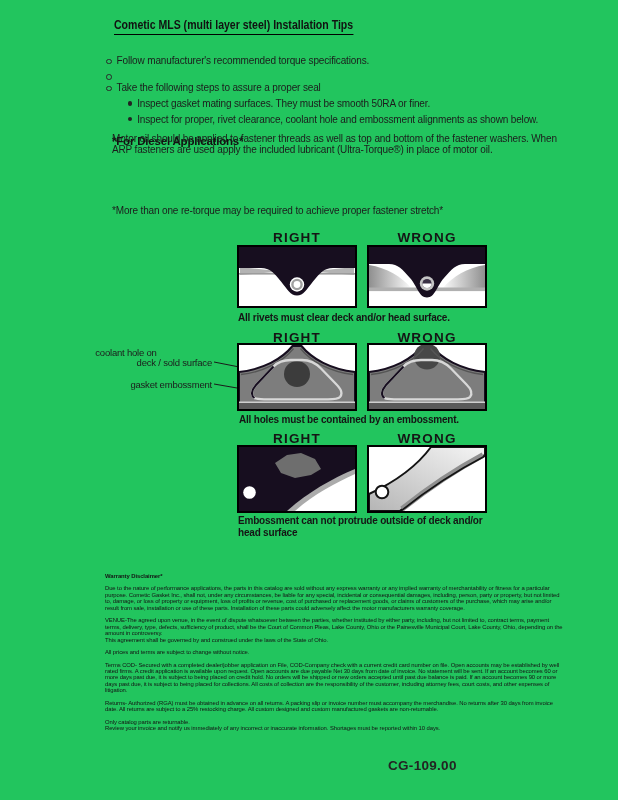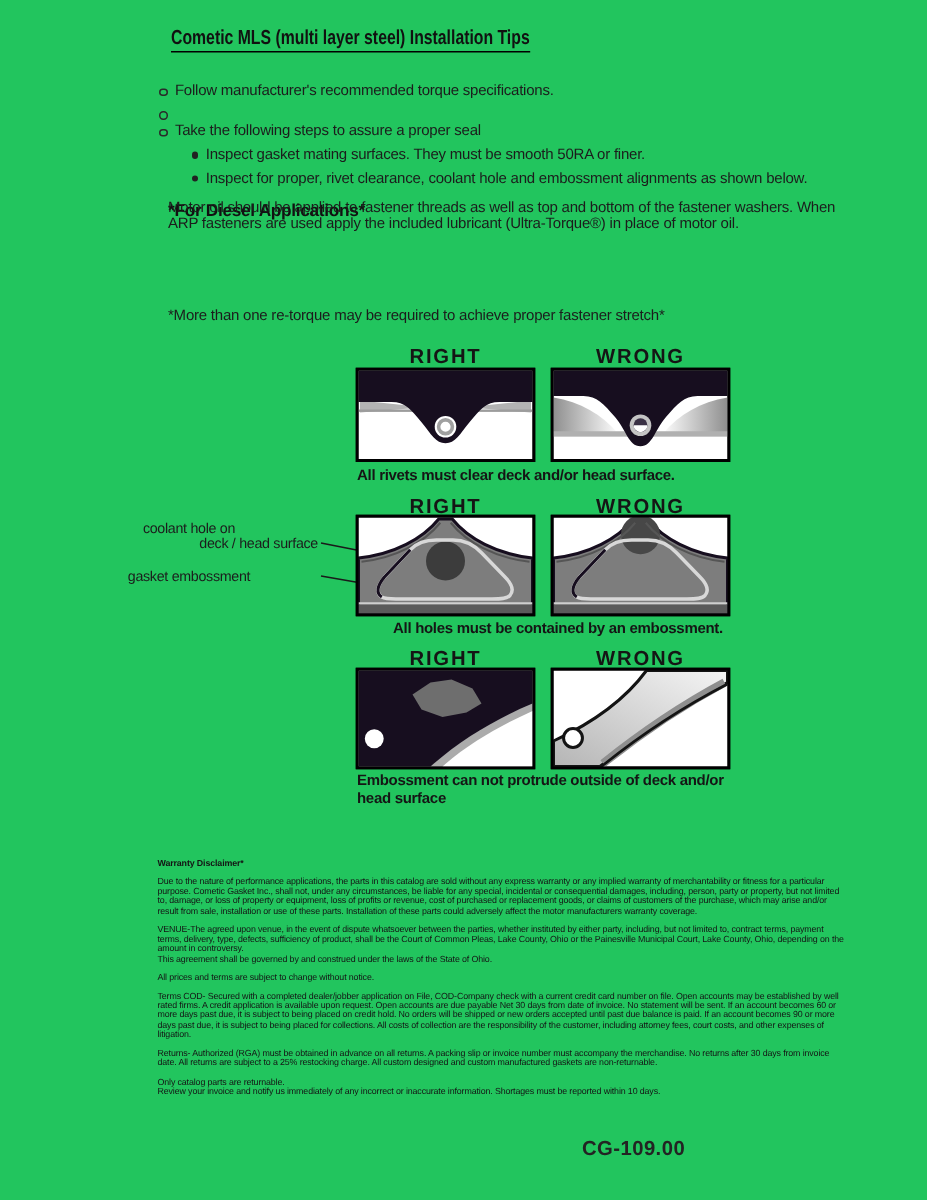--- a/index.html
+++ b/index.html
@@ -92,22 +92,22 @@
              C52,52.5 50.5,41.5 43,33 C35.5,24.5 31,19 22,19 H2 Z" fill="#170e1f"></path>
     <circle cx="60" cy="38.5" r="7.2" fill="#c4c4c4"></circle>
     <circle cx="60" cy="38.5" r="4.6" fill="#3a3145"></circle>
     <path d="M55.4,38.5 A4.6,4.6 0 0 0 64.6,38.5 Z" fill="#ffffff"></path>
     <rect x="1" y="1" width="118" height="61" fill="none" stroke="#000" stroke-width="2"></rect>
   </svg>
 
   <div class="abs fig-caption" style="left:238px;top:312px;white-space:nowrap;">All rivets must clear deck and/or head surface.</div>
 
   <div class="abs callout" style="top:347px;text-align:center;">coolant hole on</div>
-  <div class="abs callout" style="top:357px;">deck / head surface</div>
-  <div class="abs callout" style="top:379px;text-align:center;">gasket embossment</div>
+  <div class="abs callout" style="top:357px;">deck / sold surface</div>
+  <div class="abs callout" style="top:379px;">gasket embossment</div>
 
   <svg class="abs" style="left:210px;top:355px;" width="90" height="45" viewBox="0 0 90 45">
     <line x1="4" y1="7" x2="80" y2="22" stroke="#1a1a1a" stroke-width="1"></line>
     <line x1="4" y1="29" x2="50" y2="37" stroke="#1a1a1a" stroke-width="1"></line>
   </svg>
 
   <div class="abs fig-header" style="left:237px;top:330px;">RIGHT</div>
   <div class="abs fig-header" style="left:367px;top:330px;">WRONG</div>
 
   <svg class="abs" style="left:237px;top:343px;" width="120" height="68" viewBox="0 0 120 68">
@@ -131,21 +131,21 @@
     <path d="M4,31.5 C27,29 46,18.5 56.5,5.5 M63.5,5.5 C74,18.5 93,29 116,31.5" fill="none" stroke="#555555" stroke-width="1.4"></path>
     <path d="M17.5,55 C13.5,52.5 14.5,47.5 19,42 L36.5,23.5 C41,18.8 47,17 54,17 L65,17
              C72.5,17 78.5,19.8 84,25.5 L99.5,41.5 C104.5,46.5 105.5,51 103,54
              C101,56.2 96.5,56.3 91,56.3 L27,56.3 C22.5,56.3 19.8,56.3 17.5,55 Z" fill="none" stroke="#d8d8d8" stroke-width="2.3"></path>
     <path d="M17.5,55 C13.5,52.5 14.5,47.5 19,42 L36.5,23.5" fill="none" stroke="#170e1f" stroke-width="2"></path>
     <rect x="2" y="58.5" width="116" height="1.6" fill="#cfcfcf"></rect>
     <rect x="2" y="60" width="116" height="6" fill="#5a5a5a"></rect>
     <rect x="1" y="1" width="118" height="66" fill="none" stroke="#000" stroke-width="2"></rect>
   </svg>
 
-  <div class="abs fig-caption" style="left:239px;top:414px;white-space:nowrap;margin-left:23px;">All holes must be contained by an embossment.</div>
+  <div class="abs fig-caption" style="left:239px;top:414px;white-space:nowrap;">All holes must be contained by an embossment.</div>
 
   <div class="abs fig-header" style="left:237px;top:431px;">RIGHT</div>
   <div class="abs fig-header" style="left:367px;top:431px;">WRONG</div>
 
   <svg class="abs" style="left:237px;top:445px;" width="120" height="68" viewBox="0 0 120 68">
     <rect x="1" y="1" width="118" height="66" fill="#ffffff" stroke="#000" stroke-width="2"></rect>
     <rect x="2" y="2" width="116" height="64" fill="#170e1f"></rect>
     <path d="M50,66 C70,48 94,34 118,24 L118,66 Z" fill="#ababab"></path>
     <path d="M58,66 C76,50 98,38 118,29 L118,66 Z" fill="#ffffff"></path>
     <polygon points="38,18 50,10 64,8 78,14 84,24 74,30 58,33 44,28" fill="#6e6e6e"></polygon>

